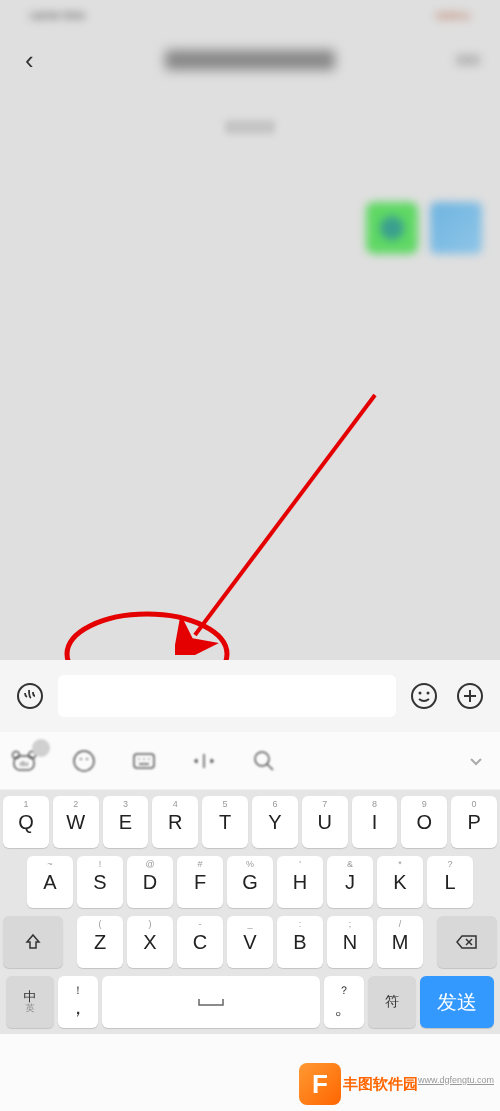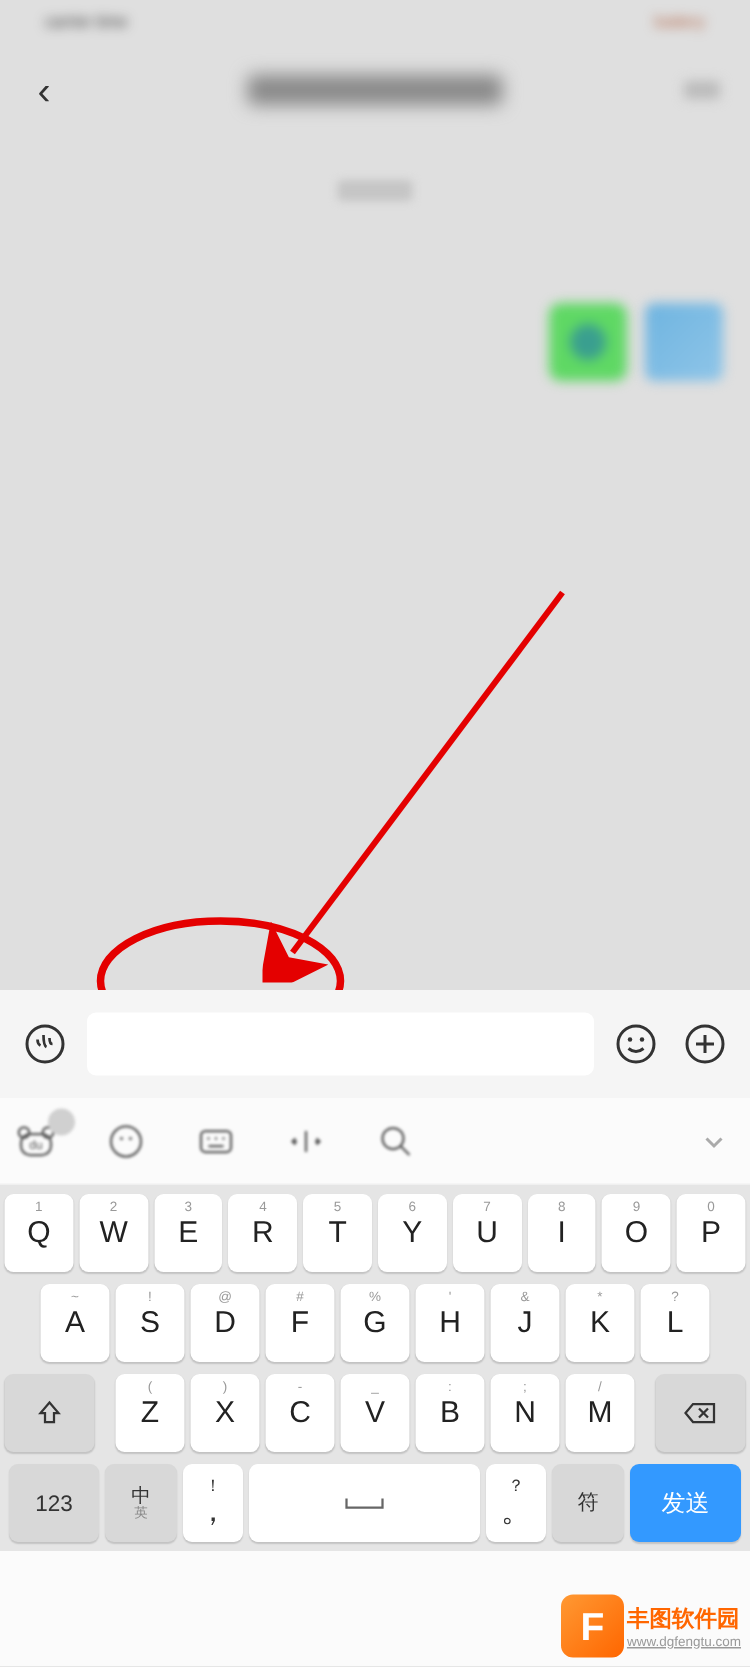--- a/index.html
+++ b/index.html
@@ -50,25 +50,25 @@
     .bkey { height: 52px; background: #d8d8d8; border-radius: 6px; display: flex; flex-direction: column; align-items: center; justify-content: center; font-size: 15px; color: #333; box-shadow: 0 1px 1px rgba(0,0,0,0.15); }
     .bkey-123 { width: 60px; }
     .bkey-lang { width: 48px; font-size: 13px; line-height: 1.1; }
     .bkey-lang-sub { font-size: 9px; color: #888; }
     .bkey-comma { width: 40px; background: #fff; font-size: 11px; }
     .bkey-comma .main { font-size: 20px; margin-top: -4px; }
     .bkey-space { flex: 1; background: #fff; }
     .bkey-period { width: 40px; background: #fff; font-size: 11px; }
     .bkey-period .main { font-size: 20px; margin-top: -4px; }
     .bkey-q { width: 48px; font-size: 14px; }
-    .bkey-send { width: 74px; background: #3399ff; color: #fff; font-size: 16px; }
+    .bkey-send { width: 74px; background: #3399ff; color: #fff; font-size: 20px; }
     
     .watermark { position: absolute; bottom: 6px; right: 6px; display: flex; align-items: center; gap: 2px; }
     .wm-logo { width: 42px; height: 42px; background: linear-gradient(135deg, #ff9933, #ff6600); border-radius: 8px; display: flex; align-items: center; justify-content: center; color: #fff; font-size: 26px; font-weight: bold; }
-    .wm-text { display: flex; flex-direction: column; font-size: 11px; }
+    .wm-text { display: flex; flex-direction: row; font-size: 11px; }
     .wm-text-top { color: #ff6600; font-weight: bold; font-size: 15px; }
     .wm-text-bot { color: #999; font-size: 9px; text-decoration: underline; }
   </style>
 </head>
 <body>
 
 <div class="status-bar">
   <span class="status-left">carrier time</span>
   <span class="status-right">battery</span>
 </div>
@@ -290,21 +290,20 @@
       <div class="key key-del">
         <svg width="22" height="16" viewBox="0 0 22 16">
             <path d="M6,2 L20,2 L20,14 L6,14 L1,8 Z" fill="none" stroke="#333" stroke-width="1.5"></path>
             <line x1="10" y1="5" x2="16" y2="11" stroke="#333" stroke-width="1.5"></line>
             <line x1="16" y1="5" x2="10" y2="11" stroke="#333" stroke-width="1.5"></line>
           </svg>
       </div>
     </div>
 
     <div class="bottom-row">
-      <div class="bkey bkey-123">123</div>
       <div class="bkey bkey-lang">
         <span>中</span>
         <span class="bkey-lang-sub">英</span>
       </div>
       <div class="bkey bkey-comma">
         <span>！</span>
         <span class="main">，</span>
       </div>
       <div class="bkey bkey-space">
         <svg width="30" height="12" viewBox="0 0 30 12">

